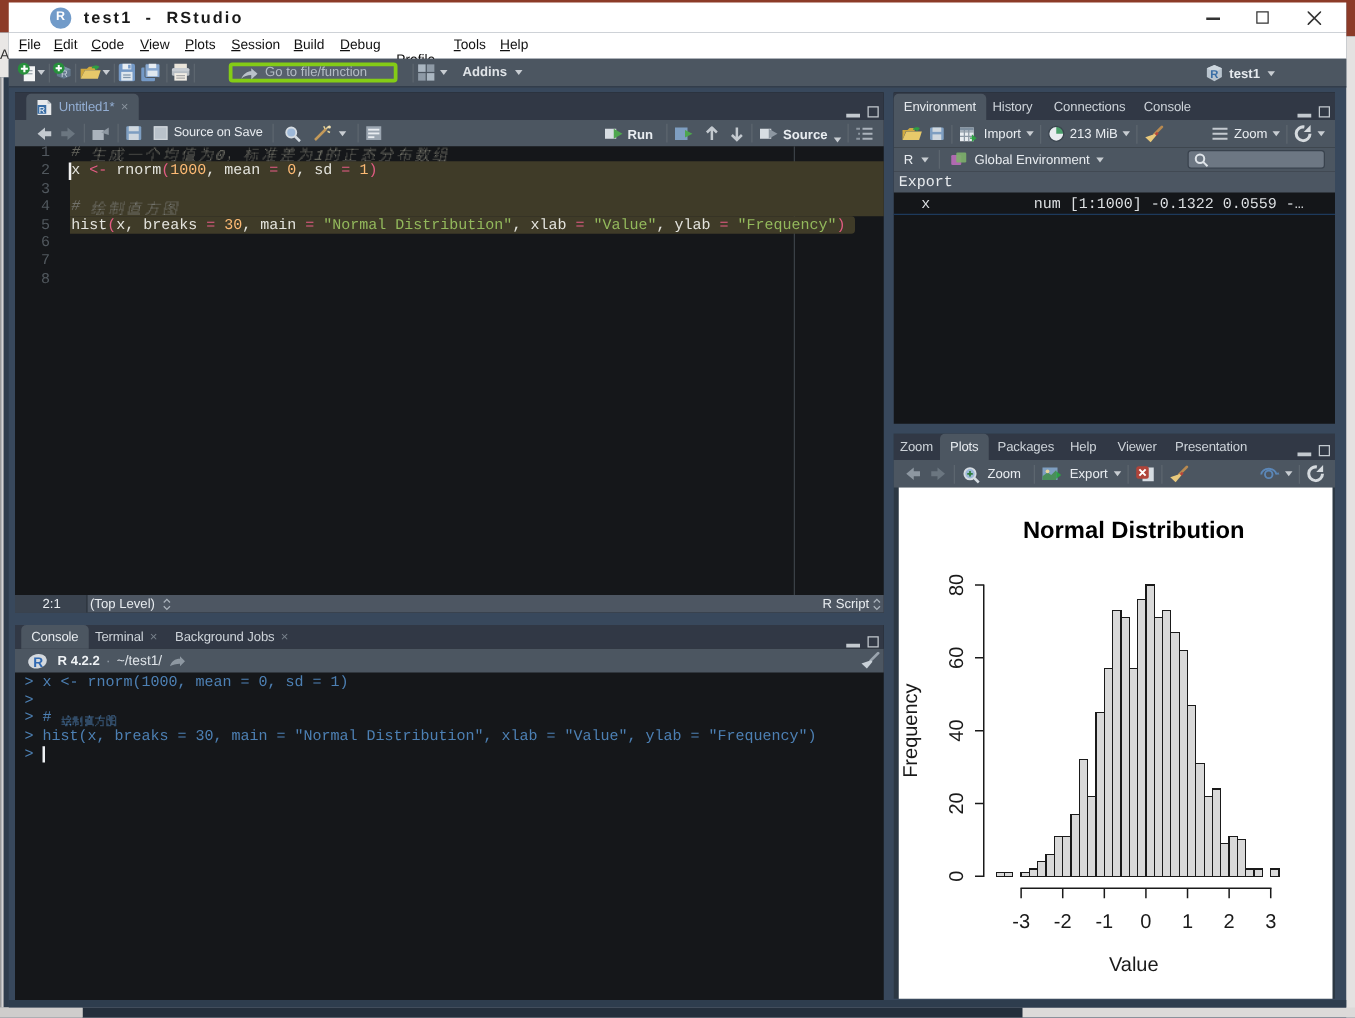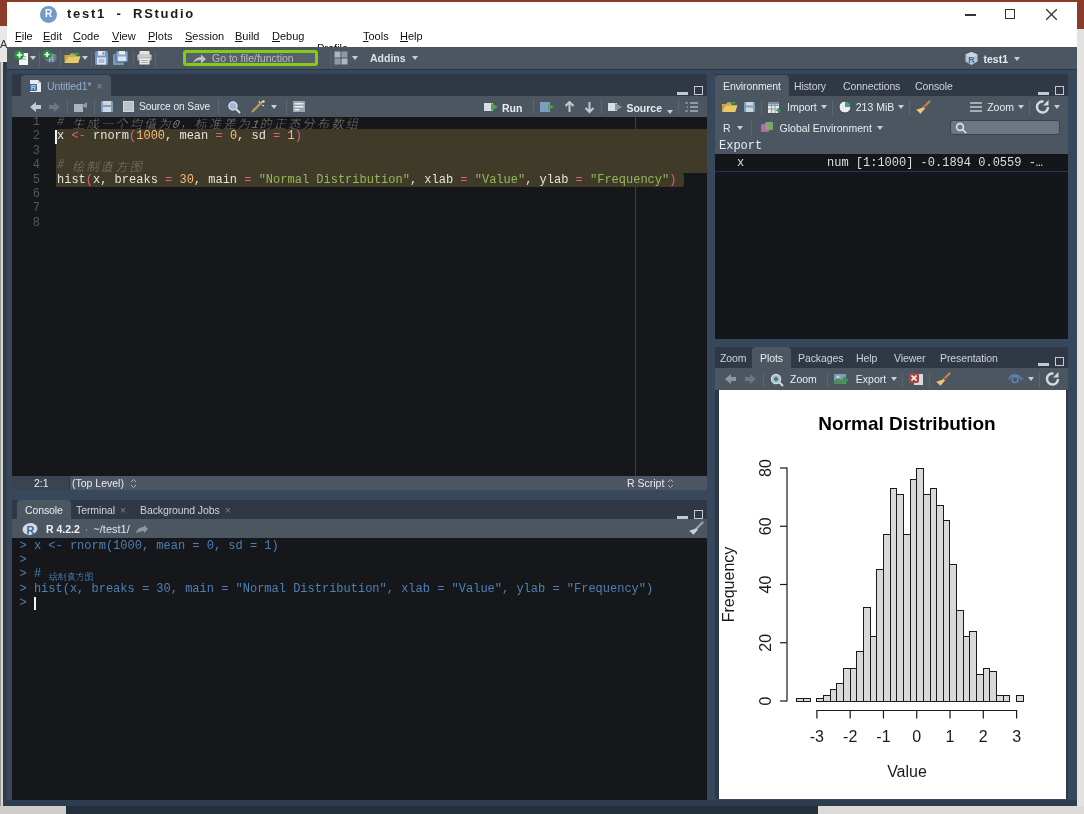--- a/index.html
+++ b/index.html
@@ -240,21 +240,21 @@
 <svg class="abs" width="76" height="15" style="left:71px;top:160px">
     <path d="M19 2h1v1h-1zM21 2h1v1h-1zM37 2h2v1h-2zM37 3h1v1h-1zM50 3h3v1h-3zM65 3h1v1h-1zM8 4h1v1h-1zM64 4h1v1h-1zM5 5h1v1h-1zM20 5h1v1h-1zM35 5h1v1h-1zM40 5h1v1h-1zM50 5h1v1h-1zM65 5h2v1h-2zM40 6h1v1h-1zM50 6h1v1h-1zM54 6h1v1h-1zM3 7h1v1h-1zM8 7h2v1h-2zM20 7h1v1h-1zM22 7h1v1h-1zM34 8h1v1h-1zM48 9h1v1h-1zM11 10h1v1h-1zM47 10h1v1h-1zM6 11h1v1h-1zM25 11h1v1h-1zM60 11h1v1h-1z" fill="#71716a"></path>
     <path d="M5 1h2v1h-2zM10 1h2v1h-2zM19 1h1v1h-1zM21 1h1v1h-1zM28 1h1v1h-1zM38 1h1v1h-1zM52 1h1v1h-1zM62 1h10v1h-10zM5 2h1v1h-1zM9 2h3v1h-3zM20 2h1v1h-1zM22 2h2v1h-2zM25 2h2v1h-2zM28 2h1v1h-1zM33 2h4v1h-4zM39 2h4v1h-4zM52 2h1v1h-1zM61 2h2v1h-2zM65 2h1v1h-1zM70 2h2v1h-2zM4 3h2v1h-2zM8 3h2v1h-2zM12 3h1v1h-1zM18 3h6v1h-6zM25 3h1v1h-1zM27 3h2v1h-2zM38 3h1v1h-1zM47 3h3v1h-3zM53 3h5v1h-5zM61 3h1v1h-1zM64 3h1v1h-1zM66 3h3v1h-3zM70 3h2v1h-2zM3 4h5v1h-5zM12 4h2v1h-2zM17 4h2v1h-2zM20 4h2v1h-2zM25 4h1v1h-1zM27 4h1v1h-1zM33 4h1v1h-1zM35 4h7v1h-7zM50 4h1v1h-1zM61 4h1v1h-1zM63 4h1v1h-1zM67 4h2v1h-2zM70 4h2v1h-2zM3 5h2v1h-2zM7 5h5v1h-5zM17 5h3v1h-3zM21 5h3v1h-3zM25 5h1v1h-1zM27 5h1v1h-1zM32 5h2v1h-2zM36 5h4v1h-4zM61 5h1v1h-1zM67 5h1v1h-1zM70 5h1v1h-1zM4 6h1v1h-1zM20 6h1v1h-1zM25 6h1v1h-1zM27 6h1v1h-1zM32 6h1v1h-1zM34 6h2v1h-2zM49 6h1v1h-1zM51 6h3v1h-3zM55 6h1v1h-1zM60 6h2v1h-2zM63 6h6v1h-6zM70 6h1v1h-1zM4 7h2v1h-2zM7 7h1v1h-1zM10 7h3v1h-3zM17 7h3v1h-3zM21 7h1v1h-1zM24 7h4v1h-4zM32 7h1v1h-1zM34 7h7v1h-7zM49 7h1v1h-1zM54 7h1v1h-1zM60 7h3v1h-3zM64 7h2v1h-2zM68 7h3v1h-3zM2 8h2v1h-2zM8 8h1v1h-1zM17 8h1v1h-1zM19 8h2v1h-2zM22 8h1v1h-1zM24 8h1v1h-1zM26 8h2v1h-2zM32 8h1v1h-1zM39 8h2v1h-2zM48 8h2v1h-2zM54 8h1v1h-1zM60 8h1v1h-1zM65 8h2v1h-2zM69 8h2v1h-2zM4 9h2v1h-2zM7 9h2v1h-2zM10 9h2v1h-2zM17 9h1v1h-1zM19 9h1v1h-1zM22 9h1v1h-1zM26 9h1v1h-1zM31 9h2v1h-2zM34 9h6v1h-6zM53 9h2v1h-2zM60 9h1v1h-1zM63 9h4v1h-4zM69 9h1v1h-1zM2 10h3v1h-3zM6 10h2v1h-2zM9 10h2v1h-2zM16 10h2v1h-2zM19 10h4v1h-4zM26 10h1v1h-1zM31 10h10v1h-10zM46 10h1v1h-1zM53 10h1v1h-1zM60 10h1v1h-1zM65 10h3v1h-3zM69 10h1v1h-1zM7 11h3v1h-3zM11 11h1v1h-1zM19 11h1v1h-1zM24 11h1v1h-1zM26 11h1v1h-1zM31 11h10v1h-10zM45 11h2v1h-2zM50 11h4v1h-4zM59 11h1v1h-1zM61 11h9v1h-9z" fill="#71716a" fill-opacity="0.5"></path>
   </svg>
 
 <div class="abs" style="left:12px;top:476px;width:58px;height:14px;background:#3a434f;border-right:1px solid #2c343e"></div>
 <div class="abs" style="left:34px;top:477px;font-size:10.5px;color:#e8ecf0">2:1</div>
 <div class="abs tb" style="left:72px;top:477px;font-size:10.5px;color:#e8ecf0">(Top Level)&nbsp;&nbsp;<svg width="7" height="11">
       <path d="M1 4l2.5-2.5L6 4M1 7l2.5 2.5L6 7" stroke="#aab3bc" fill="none"></path>
     </svg></div>
-<div class="abs tb" style="left:627px;top:477px;font-size:10.5px;color:#e8ecf0">R Script&nbsp;<svg width="7" height="11">
+<div class="abs tb" style="left:658px;top:477px;font-size:10.5px;color:#e8ecf0">R Script&nbsp;<svg width="7" height="11">
       <path d="M1 4l2.5-2.5L6 4M1 7l2.5 2.5L6 7" stroke="#aab3bc" fill="none"></path>
     </svg></div>
 
 <div class="abs" style="left:12px;top:500px;width:695px;height:300px;background:#15171a">
   <div class="abs" style="left:0;top:0;width:695px;height:19px;background:#313845"></div>
   <div class="abs" style="left:0;top:19px;width:695px;height:19px;background:#4c5661"></div>
 </div>
 <div class="tab tabact abs" style="left:17px;top:500px;height:19px">Console</div>
 <div class="tab abs" style="left:68px;top:500px;height:19px">Terminal <span style="margin-left:5px;color:#78828c">×</span></div>
 <div class="tab abs" style="left:132px;top:500px;height:19px">Background Jobs <span style="margin-left:5px;color:#78828c">×</span></div>
@@ -358,21 +358,21 @@
   <div style="position:absolute;right:8px;width:110px;height:15px;background:#6d7783;border:1px solid #39424d;border-radius:3px;display:flex;align-items:center">
       <svg width="14" height="12" style="margin-left:4px">
         <circle cx="5" cy="5" r="3.4" fill="none" stroke="#dfe4e9" stroke-width="1.6"></circle>
         <path d="M7.5 7.5l3.5 3.5" stroke="#dfe4e9" stroke-width="1.6"></path>
       </svg>
     </div>
 </div>
 <div class="abs mono" style="left:719px;top:138.5px;color:#e9ecef">Export</div>
 <div class="abs" style="left:715px;top:170.5px;width:353px;height:1px;background:#1d3a5c"></div>
 <div class="abs mono" style="left:737px;top:156px;color:#dcdfe2">x</div>
-<div class="abs mono" style="left:827px;top:156px;color:#dcdfe2">num [1:1000] -0.1894 0.0559 -…</div>
+<div class="abs mono" style="left:827px;top:156px;color:#dcdfe2">num [1:1000] -0.1322 0.0559 -…</div>
 
 <div class="abs" style="left:715px;top:347px;width:353px;height:452px;background:#2c3844">
   <div class="abs" style="left:0;top:0;width:353px;height:21px;background:#313845"></div>
   <div class="abs" style="left:0;top:21px;width:353px;height:22px;background:#4c5661"></div>
 </div>
 <div class="tab abs" style="left:712px;top:347px;height:21px">Zoom</div>
 <div class="tab tabact abs" style="left:752px;top:347px;height:21px">Plots</div>
 <div class="tab abs" style="left:790px;top:347px;height:21px">Packages</div>
 <div class="tab abs" style="left:848px;top:347px;height:21px">Help</div>
 <div class="tab abs" style="left:886px;top:347px;height:21px">Viewer</div>

